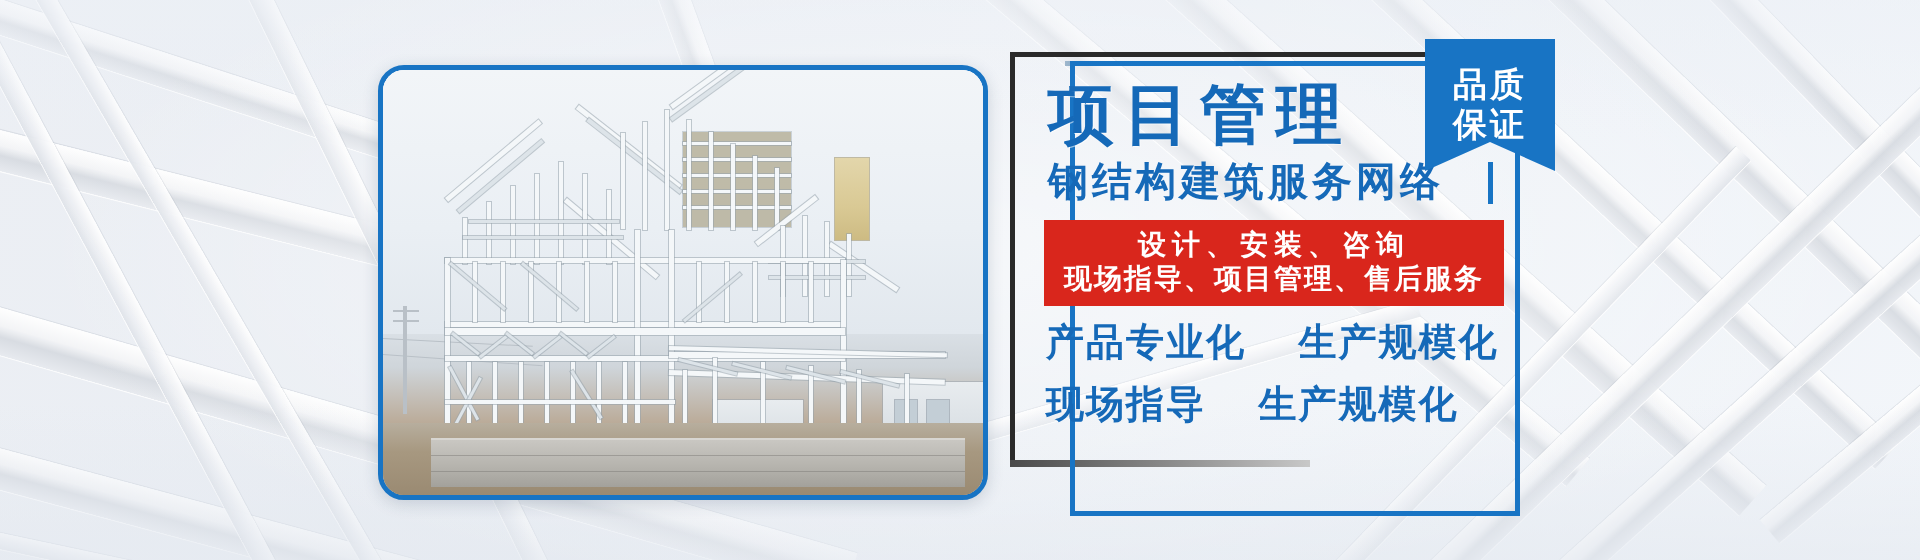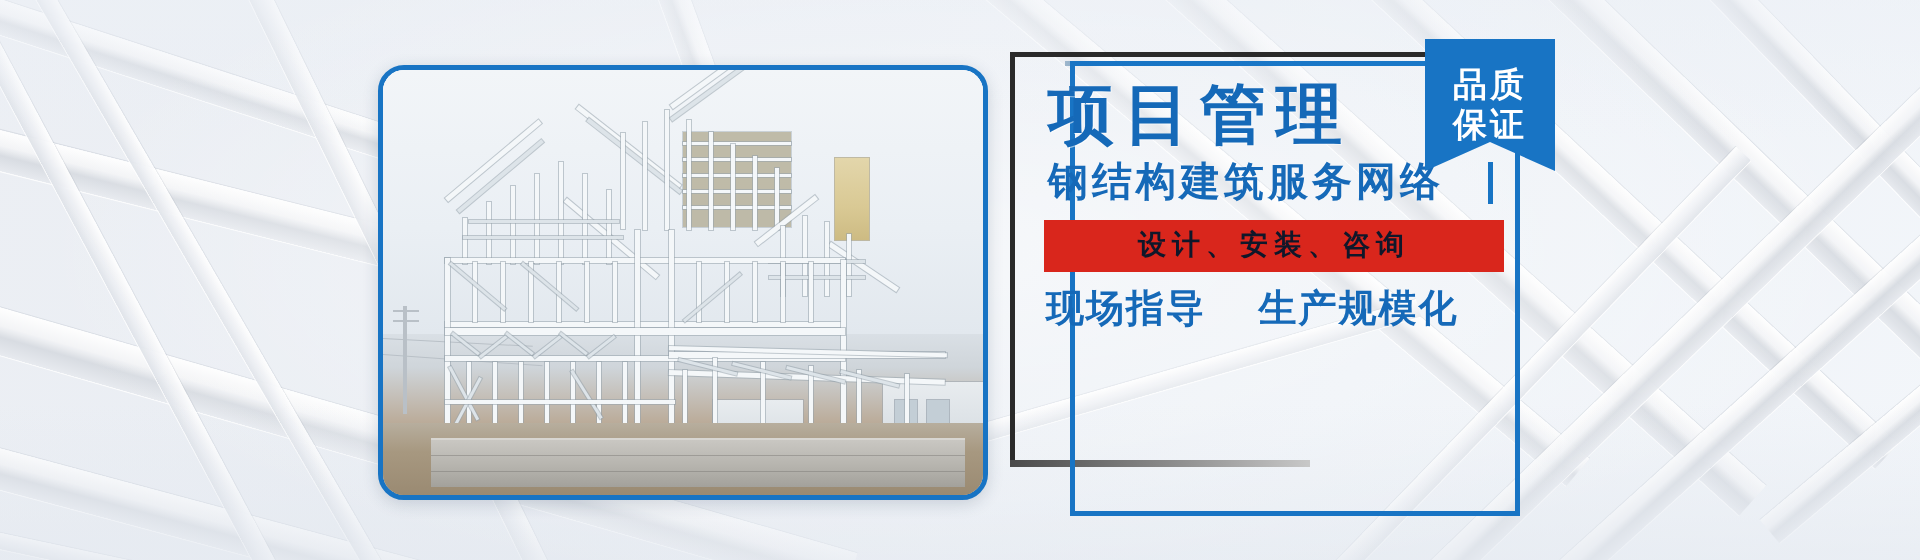--- a/index.html
+++ b/index.html
@@ -120,21 +120,21 @@
   .subtitle{
     font-size:40px;line-height:50px;font-weight:700;color:#1569b8;
     letter-spacing:4px;padding-left:26px;margin-top:4px;
     font-family:"DejaVu Sans","Liberation Sans",sans-serif;
   }
   .redbox{
     margin-top:14px;margin-left:22px;width:460px;background:#d9261c;
     padding:8px 0 10px 0;box-sizing:border-box;text-align:center;
   }
   .red-line{
-    color:#0f172a;font-weight:700;font-size:28px;line-height:34px;letter-spacing:2px;
+    color:#ffffff;font-weight:700;font-size:28px;line-height:34px;letter-spacing:2px;
     font-family:"DejaVu Sans","Liberation Sans",sans-serif;
   }
   .red-line.first{letter-spacing:6px;}
   .slogan{
     font-size:38px;line-height:52px;font-weight:700;color:#1569b8;
     letter-spacing:2px;padding-left:24px;margin-top:10px;
     font-family:"DejaVu Sans","Liberation Sans",sans-serif;
   }
   .slogan .gap{display:inline-block;width:22px;}
 </style>
@@ -313,22 +313,28 @@
     </div>
 
     <div class="content">
 
       <div class="headline">项目管理</div>
 
       <div class="subtitle">钢结构建筑服务网络</div>
 
       <div class="redbox">
         <div class="red-line first">设计、安装、咨询</div>
+        <div class="red-line">现场指导、项目管理、售后服务</div>
       </div>
 
+      <div class="slogan">
+        <span>产品专业化</span>
+        <span class="gap"></span>
+        <span>生产规模化</span>
+      </div>
 
       <div class="slogan">
         <span>现场指导</span>
         <span class="gap"></span>
         <span>生产规模化</span>
       </div>
 
     </div>
   </div>
 

